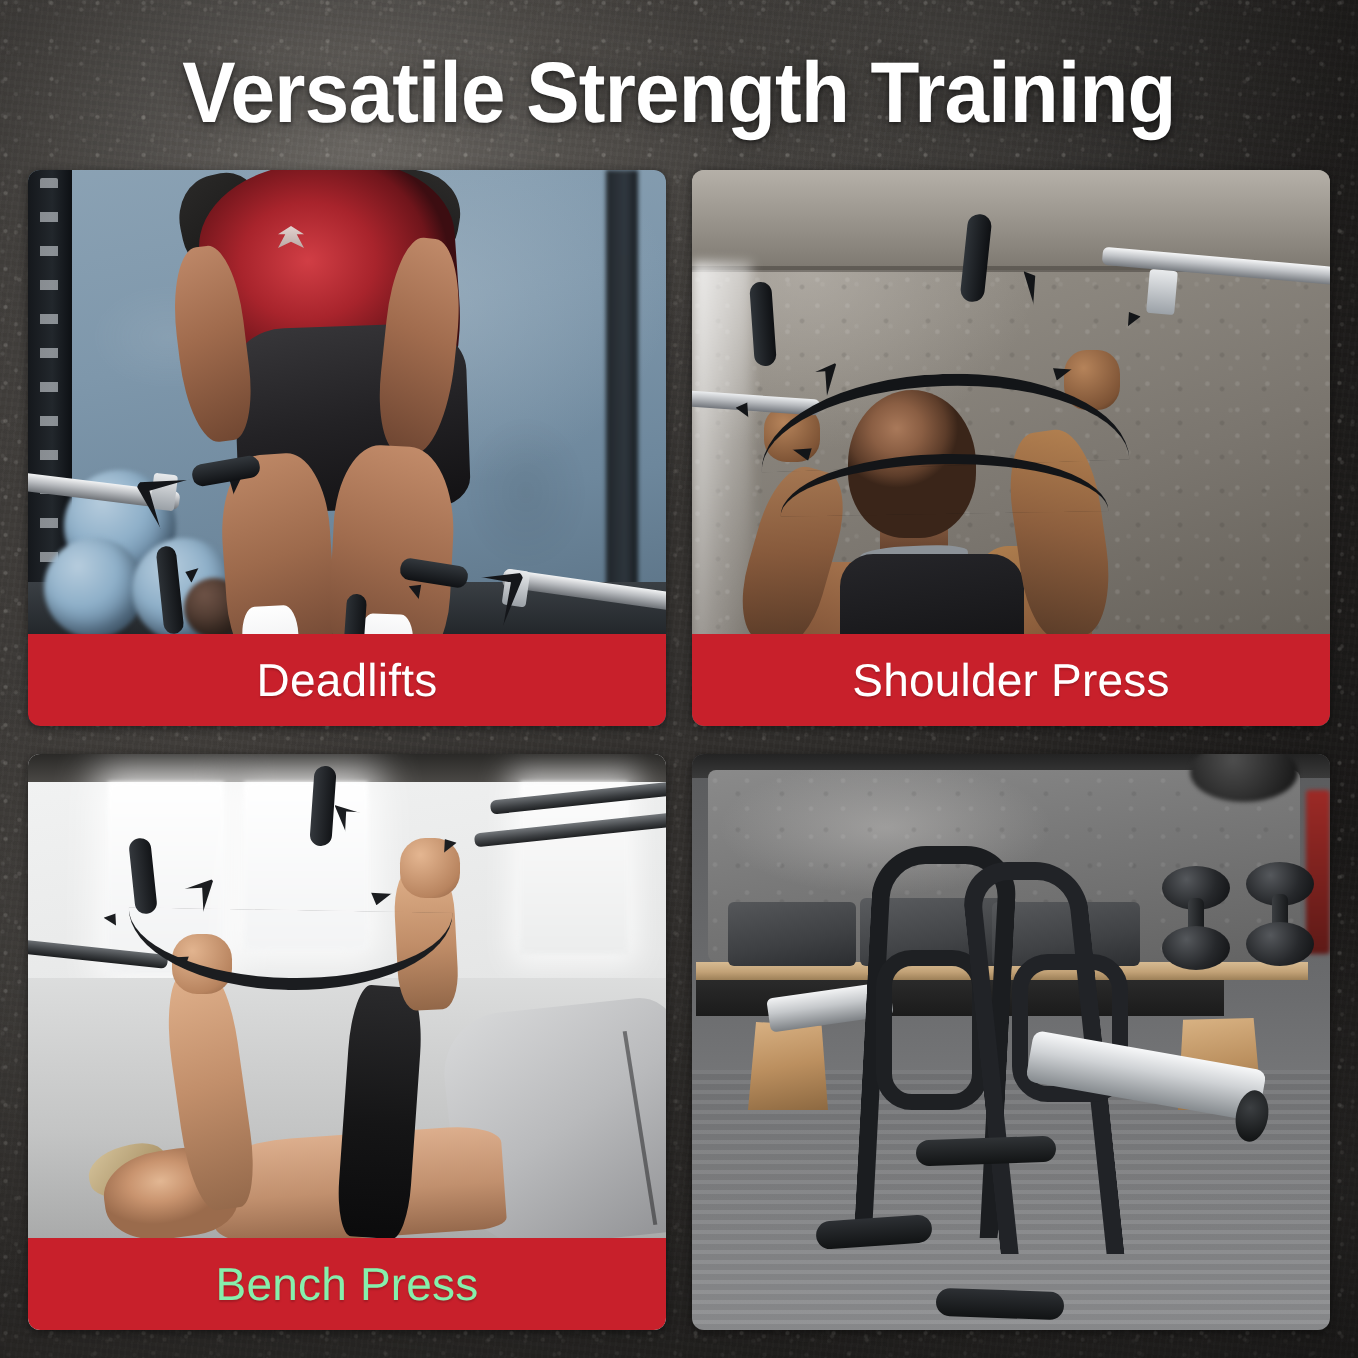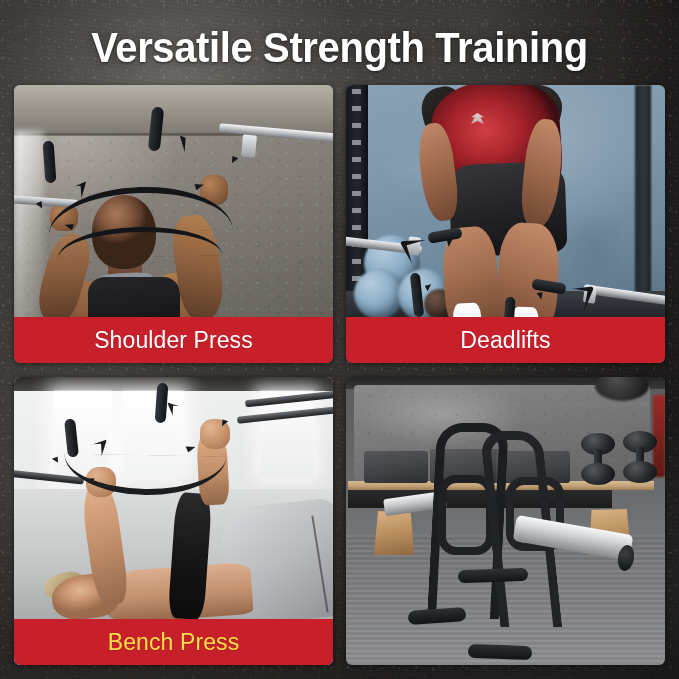--- a/index.html
+++ b/index.html
@@ -691,55 +691,20 @@
   <div class="bg-speckle"></div>
   <div class="bg-grain"></div>
   <div class="bg-vignette"></div>
 
   <div id="headline" style="color: rgb(255, 255, 255);">Versatile Strength Training</div>
 
   <div id="panel-grid">
 
     <div class="panel">
       <div class="photo">
-        <div class="p2-wall"></div>
-        <div class="p2-wall-tex"></div>
-        <div class="p2-ceiling"></div>
-        <div class="p2-ceil-line"></div>
-        <div class="p2-window"></div>
-        <div class="p2-redbit soft-blur2"></div>
-
-        <div class="p2-backL"></div>
-        <div class="p2-backR"></div>
-        <div class="p2-neck"></div>
-        <div class="p2-head"></div>
-        <div class="p2-collar-grey"></div>
-        <div class="p2-tank"></div>
-        <div class="p2-armL"></div>
-        <div class="p2-armR"></div>
-        <div class="p2-fistL"></div>
-        <div class="p2-fistR"></div>
-
-        <div class="p2-bar-top"></div>
-        <div class="p2-bar-left"></div>
-        <div class="p2-collar-steel"></div>
-        <div class="p2-cross"></div>
-        <div class="p2-cross2"></div>
-        <div class="p2-triR"></div>
-        <div class="p2-triL"></div>
-        <div class="p2-gripA"></div>
-        <div class="p2-gripB"></div>
-      </div>
-      <div class="caption-bar" style="background: rgb(200, 32, 43);">
-        <span class="caption-text" style="color: rgb(255, 255, 255);">Shoulder Press</span>
-      </div>
-    </div>
-
-    <div class="panel">
-      <div class="photo">
         <div class="p1-wall"></div>
         <div class="p1-wall-mottle"></div>
         <div class="p1-rack">
           <div class="p1-rack-holes"></div>
         </div>
         <div class="p1-rack-right soft-blur"></div>
         <div class="p1-floor"></div>
 
         <div class="mball mb1 soft-blur"></div>
         <div class="mball mb2 soft-blur"></div>
@@ -770,20 +735,55 @@
         <div class="p1-handleL"></div>
         <div class="p1-handleR"></div>
       </div>
       <div class="caption-bar" style="background: rgb(200, 32, 43);">
         <span class="caption-text" style="color: rgb(255, 255, 255);">Deadlifts</span>
       </div>
     </div>
 
     <div class="panel">
       <div class="photo">
+        <div class="p2-wall"></div>
+        <div class="p2-wall-tex"></div>
+        <div class="p2-ceiling"></div>
+        <div class="p2-ceil-line"></div>
+        <div class="p2-window"></div>
+        <div class="p2-redbit soft-blur2"></div>
+
+        <div class="p2-backL"></div>
+        <div class="p2-backR"></div>
+        <div class="p2-neck"></div>
+        <div class="p2-head"></div>
+        <div class="p2-collar-grey"></div>
+        <div class="p2-tank"></div>
+        <div class="p2-armL"></div>
+        <div class="p2-armR"></div>
+        <div class="p2-fistL"></div>
+        <div class="p2-fistR"></div>
+
+        <div class="p2-bar-top"></div>
+        <div class="p2-bar-left"></div>
+        <div class="p2-collar-steel"></div>
+        <div class="p2-cross"></div>
+        <div class="p2-cross2"></div>
+        <div class="p2-triR"></div>
+        <div class="p2-triL"></div>
+        <div class="p2-gripA"></div>
+        <div class="p2-gripB"></div>
+      </div>
+      <div class="caption-bar" style="background: rgb(200, 32, 43);">
+        <span class="caption-text" style="color: rgb(255, 255, 255);">Shoulder Press</span>
+      </div>
+    </div>
+
+    <div class="panel">
+      <div class="photo">
         <div class="p3-room"></div>
         <div class="p3-ceiling"></div>
         <div class="p3-win1 soft-blur"></div>
         <div class="p3-win2 soft-blur"></div>
         <div class="p3-win3 soft-blur"></div>
         <div class="p3-wall-lo"></div>
         <div class="p3-bench"></div>
         <div class="p3-bench-seam"></div>
 
         <div class="p3-torso"></div>
@@ -798,21 +798,21 @@
         <div class="p3-bar-top"></div>
         <div class="p3-bar-top2"></div>
         <div class="p3-bar-left"></div>
         <div class="p3-cross"></div>
         <div class="p3-triR"></div>
         <div class="p3-triL"></div>
         <div class="p3-gripA"></div>
         <div class="p3-gripB"></div>
       </div>
       <div class="caption-bar" style="background: rgb(200, 32, 43);">
-        <span class="caption-text" style="color: #fde047;">Bench Press</span>
+        <span class="caption-text" style="color: #86efac;">Bench Press</span>
       </div>
     </div>
 
     <div class="panel">
       <div class="photo">
         <div class="p4-floor"></div>
         <div class="p4-floor-lines"></div>
         <div class="p4-topdark"></div>
         <div class="p4-backwall"></div>
         <div class="p4-backwall-tex"></div>

